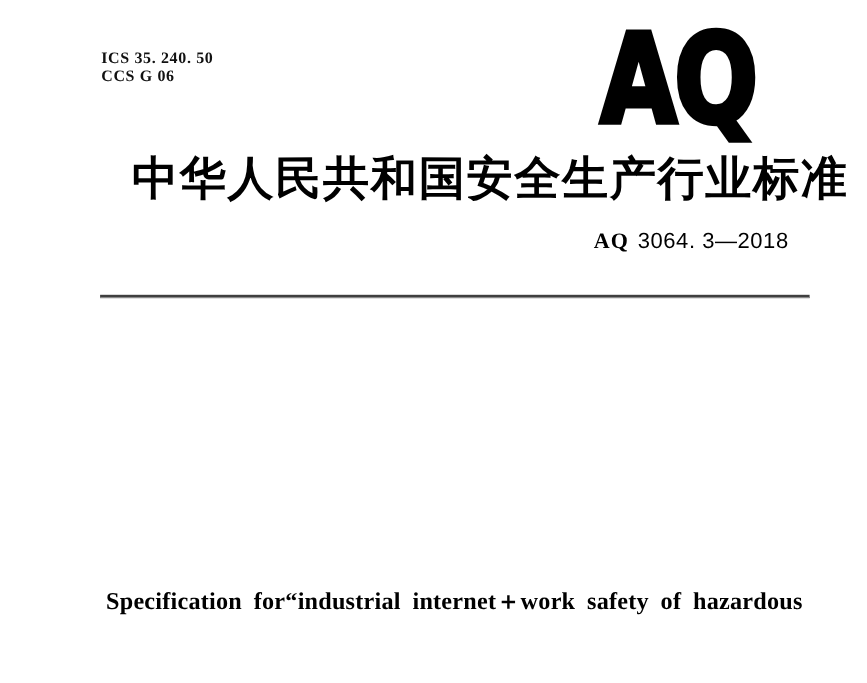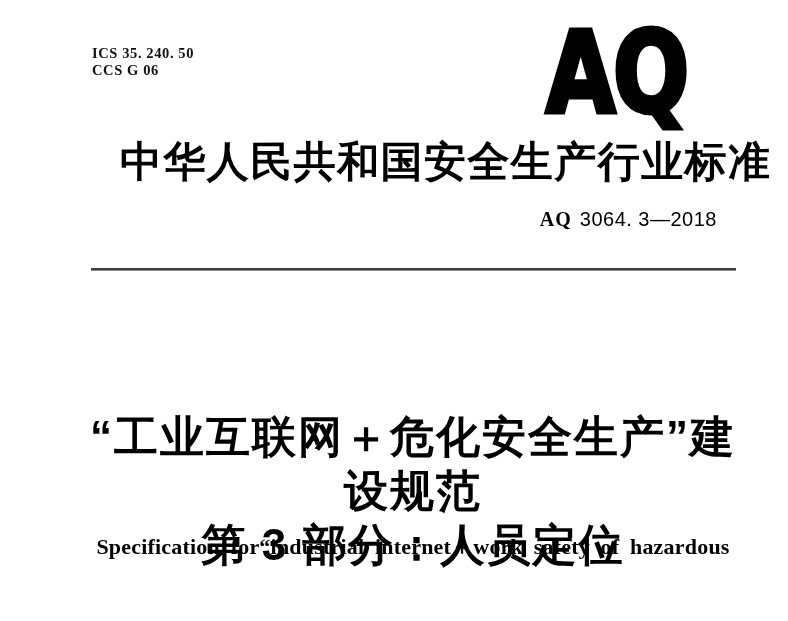--- a/index.html
+++ b/index.html
@@ -144,22 +144,18 @@
 
   <div class="org-title">中华人民共和国安全生产行业标准</div>
 
   <div class="std-number">
     <span class="prefix">AQ</span>
     <span class="value">3064. 3—2018</span>
   </div>
 
   <div class="rule" style="background: rgb(63, 63, 63);"></div>
 
-  <div class="cn-title">
-    <div>“工业互联网＋危化安全生产”建设规范</div>
-    <div>第 3 部分：人员定位</div>
-  </div>
 
   <div class="en-title">
     <div>Specification for“industrial internet＋work safety of hazardous</div>
   </div>
 
 </div>
 
 </body></html>

